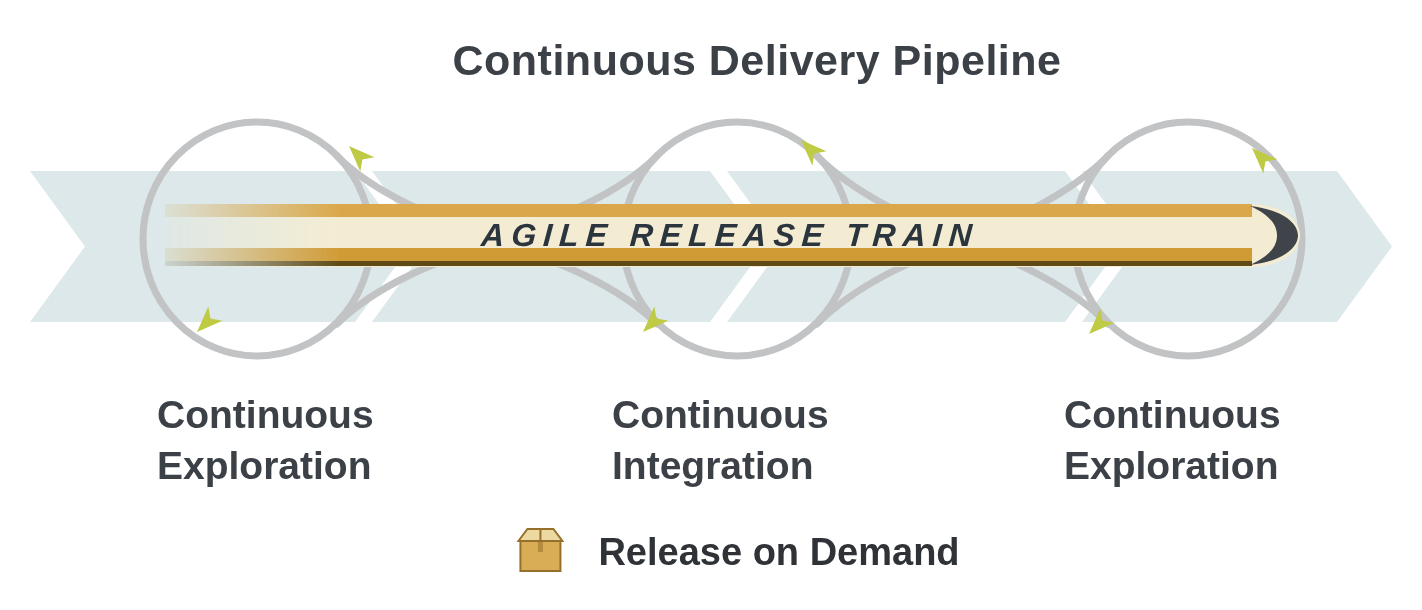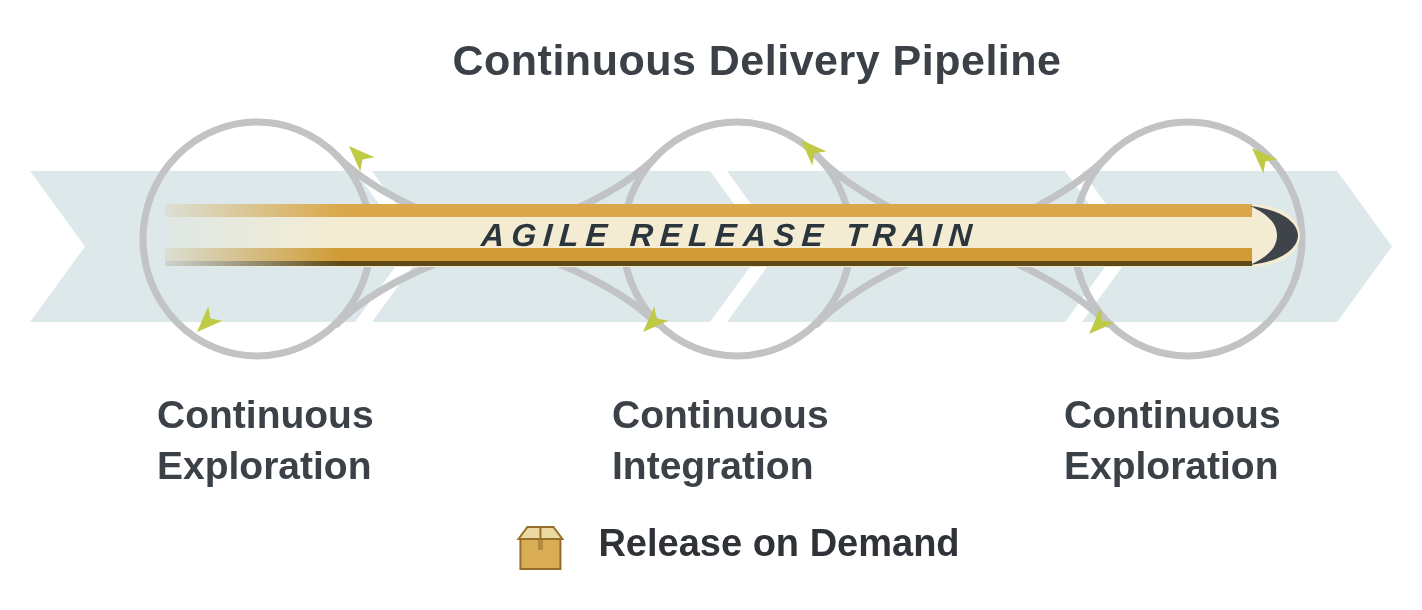--- a/index.html
+++ b/index.html
@@ -30,21 +30,21 @@
     position:absolute;top:389px;
     font-size:39px;font-weight:bold;color:#3b4147;
   }
   .stage div{line-height:51px;}
   .stage-1{left:157px;}
   .stage-2{left:612px;}
   .stage-3{left:1064px;}
   .release{
     position:absolute;top:522px;left:50%;
     transform:translateX(calc(-50% + 27px));
-    display:flex;align-items:flex-start;gap:34px;
+    display:flex;align-items:flex-end;gap:34px;
     height:52px;
   }
   .release .label{
     font-size:38px;font-weight:bold;color:#2f3337;
     white-space:nowrap;
   }
 </style>
 </head>
 <body>
 

